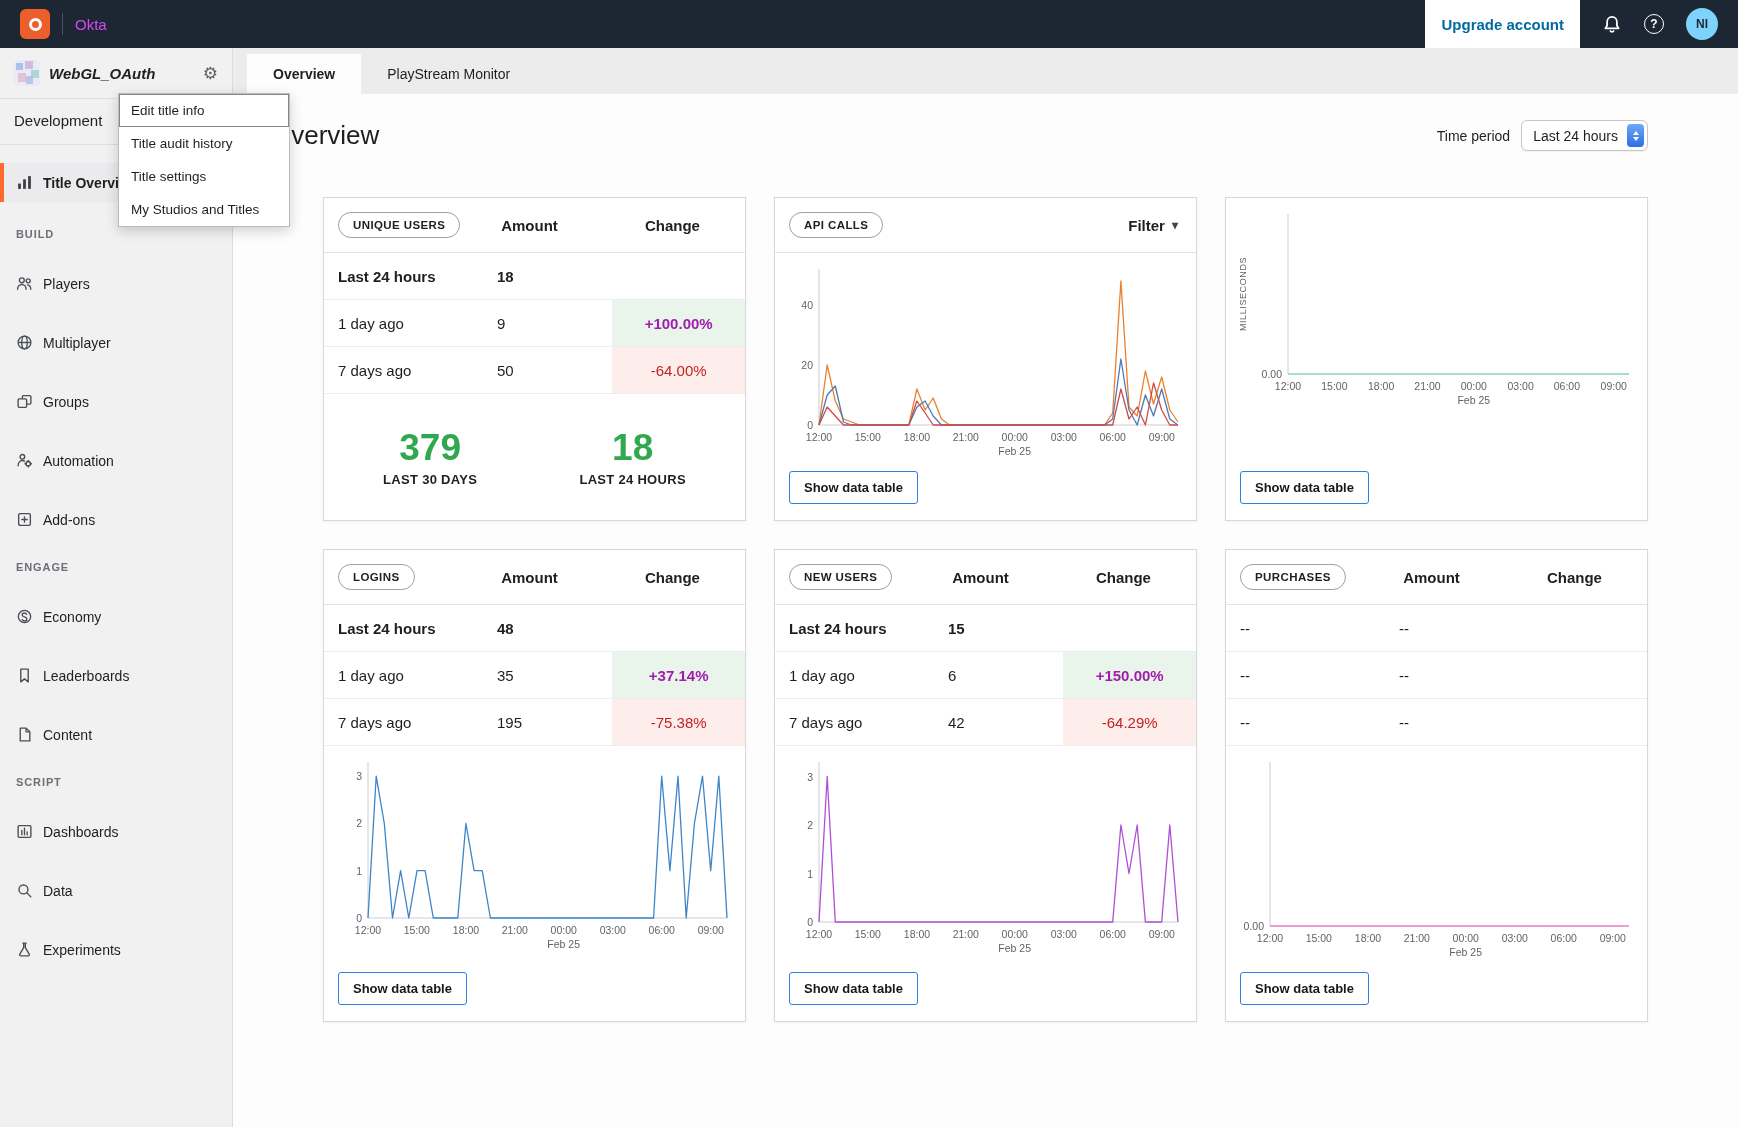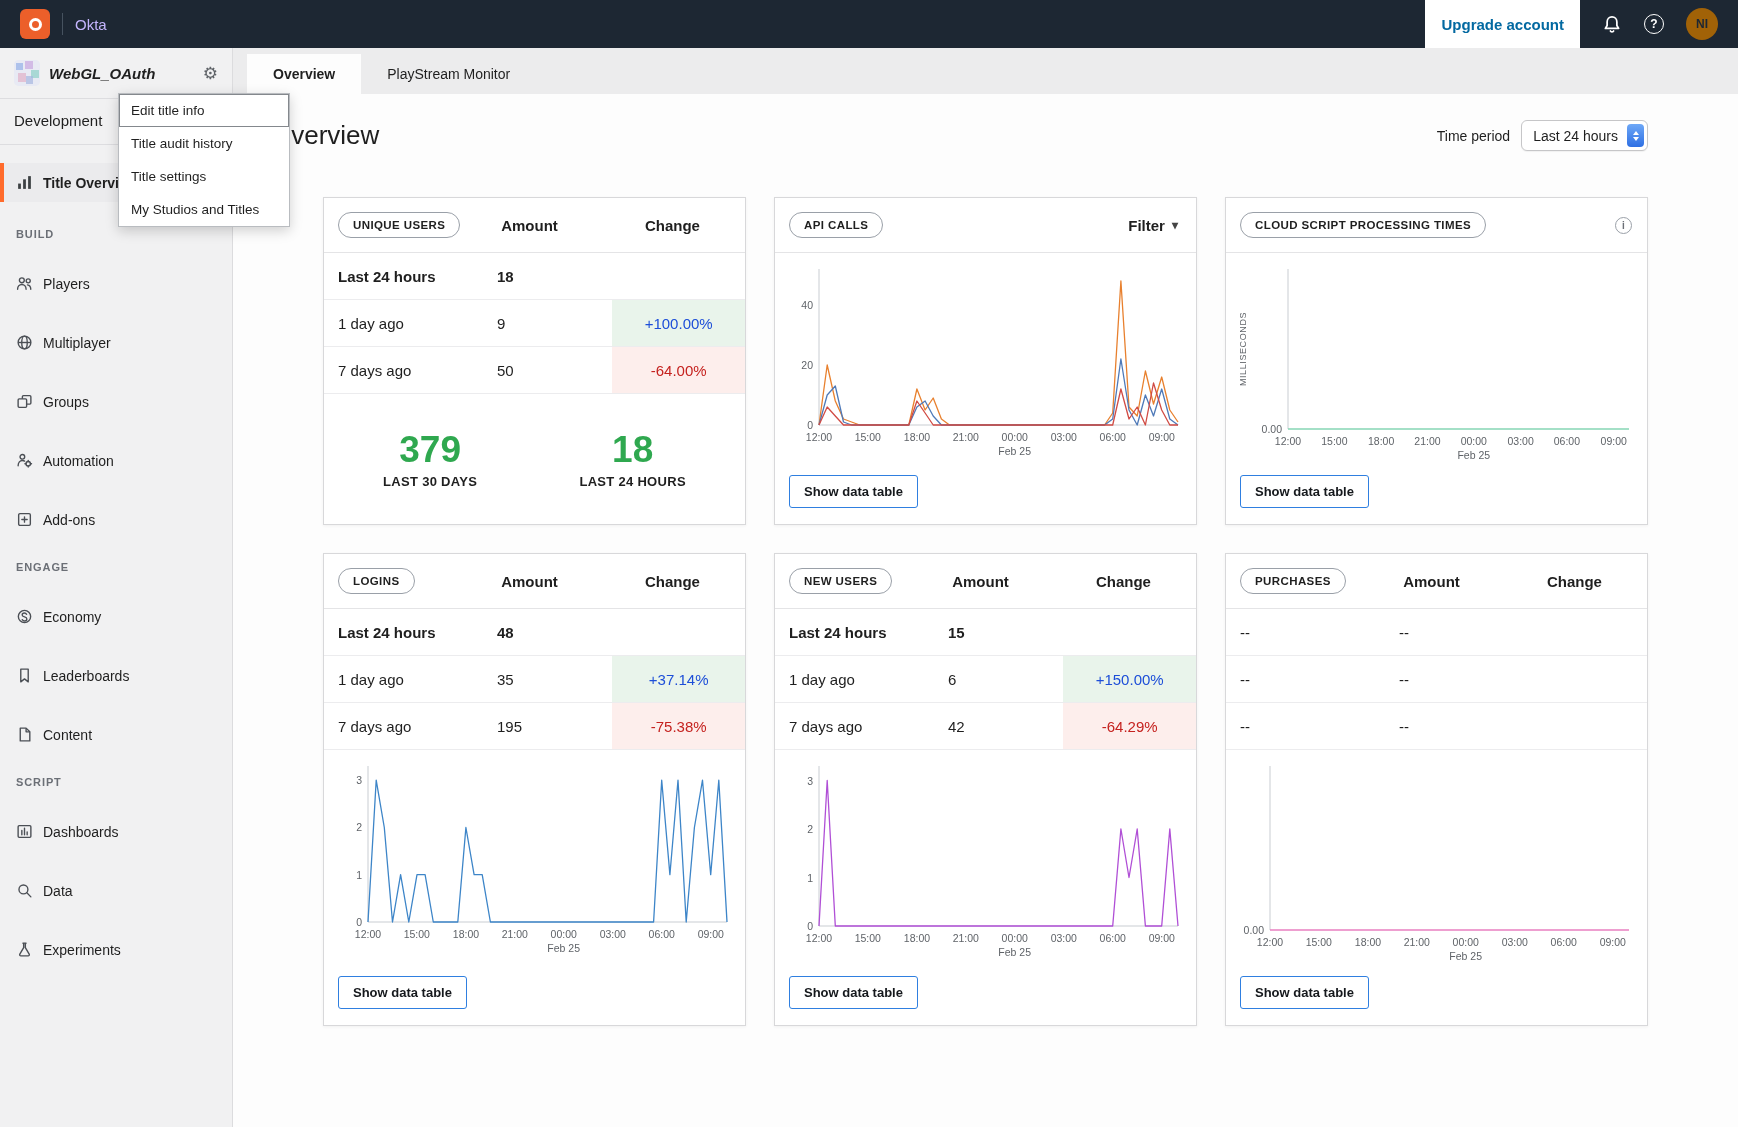--- a/index.html
+++ b/index.html
@@ -8,25 +8,25 @@
     width:1738px; height:1127px; overflow:hidden;
     font-family:"Liberation Sans", sans-serif;
     background:#fdfdfd; color:#1f1f1f;
   }
   
   .topbar{height:48px;background:#1d2733;display:flex;align-items:center;justify-content:space-between;padding:0 20px;}
   .brand{display:flex;align-items:center;gap:12px;}
   .logo{width:30px;height:30px;border-radius:6px;background:#ec5f2a;display:flex;align-items:center;justify-content:center;}
   .logo-ring{width:13px;height:13px;border:3.5px solid #fff;border-radius:50%;}
   .brand-divider{width:1px;height:22px;background:#46525f;}
-  .brand-name{color:#c4b5fd;font-size:15px;}
+  .brand-name{color:#d946ef;font-size:15px;}
   .top-right{display:flex;align-items:center;gap:22px;}
   .upgrade-btn{background:#fff;color:#0369a1;border:none;border-radius:4px;font-weight:bold;font-size:15px;padding:21px 16px;font-family:inherit;cursor:pointer;}
   .help-icon{width:20px;height:20px;border:1.7px solid #fff;border-radius:50%;color:#fff;font-size:12px;font-weight:bold;display:flex;align-items:center;justify-content:center;cursor:pointer;}
-  .avatar{width:32px;height:32px;border-radius:50%;background:#a16207;color:#1d2733;font-weight:bold;font-size:12px;display:flex;align-items:center;justify-content:center;cursor:pointer;text-align:center;}
+  .avatar{width:32px;height:32px;border-radius:50%;background:#7dd3fc;color:#1d2733;font-weight:bold;font-size:12px;display:flex;align-items:center;justify-content:center;cursor:pointer;text-align:center;}
   
   .app{display:flex;height:1079px;}
   .sidebar{width:233px;background:#f1f1f2;border-right:1px solid #dcdcde;flex-shrink:0;}
   .side-title{display:flex;align-items:center;gap:9px;padding:12px 14px;border-bottom:1px solid #dddde0;}
   .side-title .t{font-weight:bold;font-size:15px;font-style:italic;}
   .gear{margin-left:auto;color:#5f6368;font-size:17px;cursor:pointer;line-height:1;}
   .tavatar{width:26px;height:26px;border-radius:5px;overflow:hidden;background:#e9eaf2;}
   .env{font-size:15px;padding:13px 14px 15px;border-bottom:1px solid #dddde0;}
   .nav-overview{display:flex;align-items:center;gap:10px;margin-top:18px;padding:11px 14px 11px 12px;border-left:4px solid #ff6b2c;font-weight:bold;font-size:14px;background:#ebebed;cursor:pointer;white-space:nowrap;}
   .section-label{font-size:11px;font-weight:bold;color:#6b6f76;letter-spacing:.9px;margin:26px 16px 9px;}
@@ -51,21 +51,21 @@
   .card-head{display:grid;grid-template-columns:1.5fr 1fr 1.15fr;align-items:center;padding:12px 10px 12px 14px;border-bottom:1px solid #e4e4e6;min-height:55px;}
   .card-head.simple{display:flex;justify-content:space-between;}
   .pill{display:inline-block;border:1.5px solid #9aa0a8;border-radius:16px;padding:6px 14px;font-size:11.5px;font-weight:bold;letter-spacing:.4px;justify-self:start;white-space:nowrap;}
   .colh{font-weight:bold;font-size:15px;}
   .colh.ctr{text-align:center;}
   .trow{display:grid;grid-template-columns:1.5fr 1fr 1.15fr;align-items:stretch;border-bottom:1px solid #ececee;min-height:47px;}
   .tcell{display:flex;align-items:center;font-size:15px;}
   .tlabel{padding-left:14px;}
   .tchange{justify-content:center;}
   .b{font-weight:bold;}
-  .up{color:#1d4ed8;background:#e9f4eb;}
+  .up{color:#a21caf;background:#e9f4eb;font-weight:bold;}
   .down{color:#c5221f;background:#fdeeec;}
   .summary{display:flex;justify-content:space-around;align-items:center;flex:1;padding:28px 8px;}
   .sumval{font-size:37px;font-weight:bold;color:#2fa84f;text-align:center;}
   .sumlab{font-size:13px;font-weight:bold;margin-top:3px;text-align:center;letter-spacing:.3px;}
   .filter{display:flex;align-items:center;gap:7px;font-weight:bold;font-size:15px;padding-right:8px;cursor:pointer;}
   .chev{font-size:12px;color:#444;}
   .info-icon{width:17px;height:17px;border:1.5px solid #9aa0a8;border-radius:50%;display:flex;align-items:center;justify-content:center;font-size:10px;color:#6b6f76;font-weight:bold;margin-right:5px;cursor:pointer;}
   .chart{min-height:200px;flex:1;margin:6px 6px 0 6px;}
   .sdt-btn{align-self:flex-start;margin:8px 14px 16px;background:#fff;border:1px solid #2f7fe0;border-radius:3px;padding:8px 14px;font-size:13px;font-weight:bold;font-family:inherit;color:#15181c;cursor:pointer;}
   svg text{font-family:"Liberation Sans",sans-serif;}
@@ -319,24 +319,20 @@
                 <text x="380.8" y="182" text-anchor="middle" class="tick">09:00</text>
                 <text x="233.7" y="196" text-anchor="middle" class="tick">Feb 25</text>
                 <polyline points="38.0,166.0 46.2,106.0 54.3,142.0 62.5,160.0 70.6,163.0 78.8,166.0 87.0,166.0 95.1,166.0 103.3,166.0 111.4,166.0 119.6,166.0 127.8,166.0 135.9,130.0 144.1,151.0 152.2,139.0 160.4,160.0 168.5,166.0 176.7,166.0 184.9,166.0 193.0,166.0 201.2,166.0 209.3,166.0 217.5,166.0 225.7,166.0 233.8,166.0 242.0,166.0 250.1,166.0 258.3,166.0 266.5,166.0 274.6,166.0 282.8,166.0 290.9,166.0 299.1,166.0 307.3,166.0 315.4,166.0 323.6,166.0 331.7,154.0 339.9,22.0 348.0,148.0 356.2,157.0 364.4,112.0 372.5,145.0 380.7,118.0 388.8,151.0 397.0,163.0" fill="none" stroke="#e8802e" stroke-width="1.3" stroke-linejoin="round"></polyline>
                 <polyline points="38.0,166.0 46.2,136.0 54.3,127.0 62.5,163.0 70.6,166.0 78.8,166.0 87.0,166.0 95.1,166.0 103.3,166.0 111.4,166.0 119.6,166.0 127.8,166.0 135.9,148.0 144.1,142.0 152.2,157.0 160.4,166.0 168.5,166.0 176.7,166.0 184.9,166.0 193.0,166.0 201.2,166.0 209.3,166.0 217.5,166.0 225.7,166.0 233.8,166.0 242.0,166.0 250.1,166.0 258.3,166.0 266.5,166.0 274.6,166.0 282.8,166.0 290.9,166.0 299.1,166.0 307.3,166.0 315.4,166.0 323.6,166.0 331.7,160.0 339.9,100.0 348.0,151.0 356.2,166.0 364.4,136.0 372.5,157.0 380.7,130.0 388.8,160.0 397.0,166.0" fill="none" stroke="#4e79b8" stroke-width="1.3" stroke-linejoin="round"></polyline>
                 <polyline points="38.0,166.0 46.2,148.0 54.3,157.0 62.5,166.0 70.6,166.0 78.8,166.0 87.0,166.0 95.1,166.0 103.3,166.0 111.4,166.0 119.6,166.0 127.8,166.0 135.9,142.0 144.1,154.0 152.2,166.0 160.4,166.0 168.5,166.0 176.7,166.0 184.9,166.0 193.0,166.0 201.2,166.0 209.3,166.0 217.5,166.0 225.7,166.0 233.8,166.0 242.0,166.0 250.1,166.0 258.3,166.0 266.5,166.0 274.6,166.0 282.8,166.0 290.9,166.0 299.1,166.0 307.3,166.0 315.4,166.0 323.6,166.0 331.7,166.0 339.9,130.0 348.0,160.0 356.2,148.0 364.4,166.0 372.5,124.0 380.7,151.0 388.8,166.0 397.0,166.0" fill="none" stroke="#d14b44" stroke-width="1.3" stroke-linejoin="round"></polyline>
               </svg></div>
           <button class="sdt-btn">Show data table</button>
         </section>
 
         <section class="card">
-          <div class="card-head simple">
-            <span class="pill">CLOUD SCRIPT PROCESSING TIMES</span>
-            <span class="info-icon">i</span>
-          </div>
           <div class="chart"><svg width="409" height="204">
                 <line x1="56" y1="10" x2="56" y2="170" stroke="#c9cdd2" stroke-width="1"></line>
                 <text x="50" y="174" text-anchor="end" class="tick">0.00</text>
                 <text x="56.0" y="186" text-anchor="middle" class="tick">12:00</text>
                 <text x="102.4" y="186" text-anchor="middle" class="tick">15:00</text>
                 <text x="149.1" y="186" text-anchor="middle" class="tick">18:00</text>
                 <text x="195.5" y="186" text-anchor="middle" class="tick">21:00</text>
                 <text x="241.8" y="186" text-anchor="middle" class="tick">00:00</text>
                 <text x="288.6" y="186" text-anchor="middle" class="tick">03:00</text>
                 <text x="334.9" y="186" text-anchor="middle" class="tick">06:00</text>

